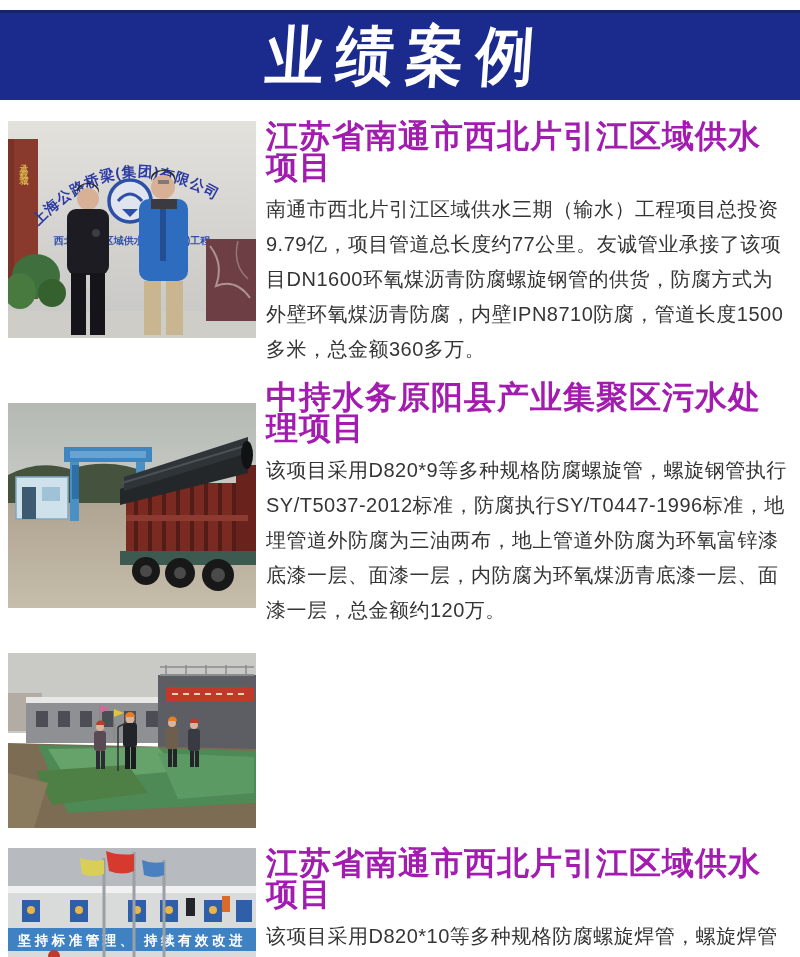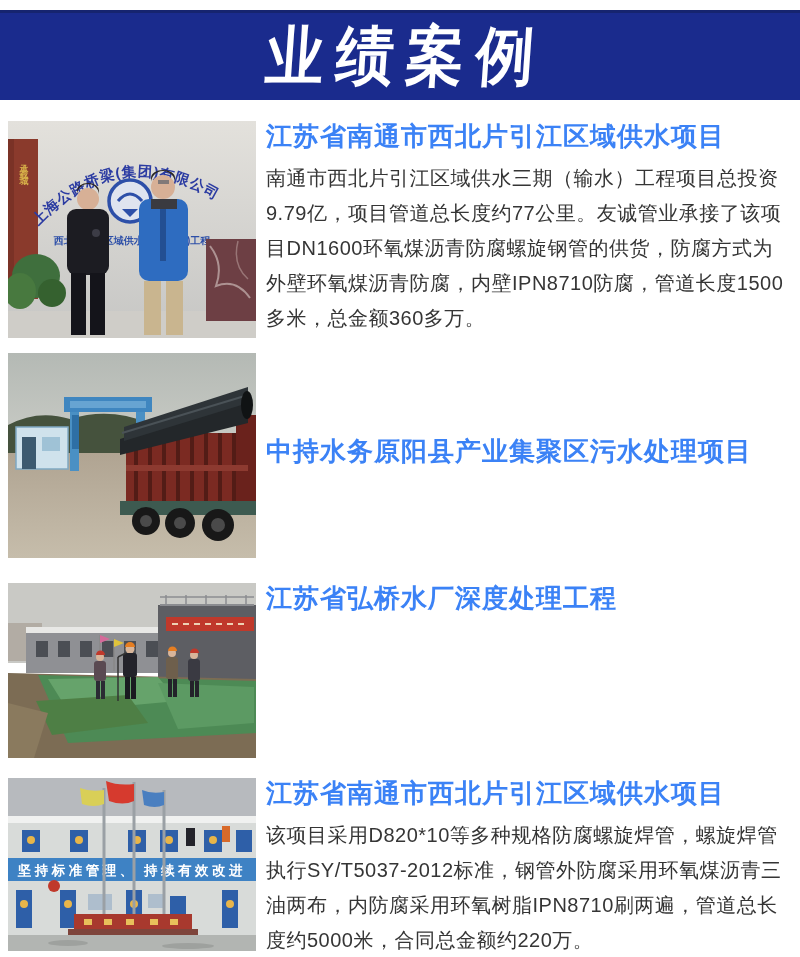--- a/index.html
+++ b/index.html
@@ -12,21 +12,21 @@
   
   .content{padding:21px 8px 4px 8px;}
   .case{display:flex;align-items:flex-start;}
   .case-1{margin-bottom:15px;}
   .case-2{margin-bottom:25px;align-items:center;}
   .case-3{margin-bottom:20px;}
   .case-4{margin-bottom:0;}
   .case-photo{flex:0 0 248px;margin-right:10px;overflow:hidden;}
   .case-photo svg{display:block;}
   .case-text{flex:1;min-width:0;}
-  .case-title{color:#3b82f6;font-size:26px;line-height:31px;font-weight:bold;margin:0 0 9px 0;letter-spacing:1px;}
+  .case-title{color:#a21caf;font-size:32px;line-height:31px;font-weight:bold;margin:0 0 9px 0;letter-spacing:1px;}
   .case-body{color:#353535;font-size:20px;line-height:35px;margin:0;letter-spacing:0.5px;}
 </style>
 </head>
 <body>
 
 <div class="banner">
   <div class="banner-text">业绩案例</div>
 </div>
 
 <div class="content">
@@ -155,20 +155,21 @@
             <circle cx="138" cy="168" r="6" fill="#4a4a4a"></circle>
           <circle cx="172" cy="170" r="15" fill="#181818"></circle>
             <circle cx="172" cy="170" r="6" fill="#4a4a4a"></circle>
           <circle cx="210" cy="172" r="16" fill="#181818"></circle>
             <circle cx="210" cy="172" r="7" fill="#4a4a4a"></circle>
         </g>
       </svg>
     </div>
     <div class="case-text">
       <h2 class="case-title">中持水务原阳县产业集聚区污水处理项目</h2>
+      <p class="case-body">该项目采用D820*9等多种规格防腐螺旋管，螺旋钢管执行SY/T5037-2012标准，防腐执行SY/T0447-1996标准，地埋管道外防腐为三油两布，地上管道外防腐为环氧富锌漆底漆一层、面漆一层，内防腐为环氧煤沥青底漆一层、面漆一层，总金额约120万。</p>
     </div>
   </div>
 
   <div class="case case-3">
     <div class="case-photo">
       <svg width="248" height="175" viewBox="0 0 248 175" xmlns="http://www.w3.org/2000/svg">
         <rect width="248" height="80" fill="#c9c9c5"></rect>
 
         <rect x="0" y="40" width="34" height="38" fill="#b2aca4"></rect>
 
@@ -248,21 +249,20 @@
         <g>
           <circle cx="186" cy="72" r="4" fill="#d8b59a"></circle>
           <path d="M 182 70 a 4.5 4.5 0 0 1 9 0 z" fill="#c0392b"></path>
           <rect x="180" y="76" width="12" height="22" rx="3" fill="#3a3a42"></rect>
           <rect x="182" y="98" width="4" height="16" fill="#23232a"></rect>
             <rect x="187" y="98" width="4" height="16" fill="#23232a"></rect>
         </g>
       </svg>
     </div>
     <div class="case-text">
-      <h2 class="case-title">江苏省弘桥水厂深度处理工程</h2>
     </div>
   </div>
 
   <div class="case case-4">
     <div class="case-photo">
       <svg width="248" height="173" viewBox="0 0 248 173" xmlns="http://www.w3.org/2000/svg">
         <rect width="248" height="60" fill="#b7babe"></rect>
 
         <g>
           <rect x="0" y="42" width="248" height="116" fill="#d8dbd9"></rect>

